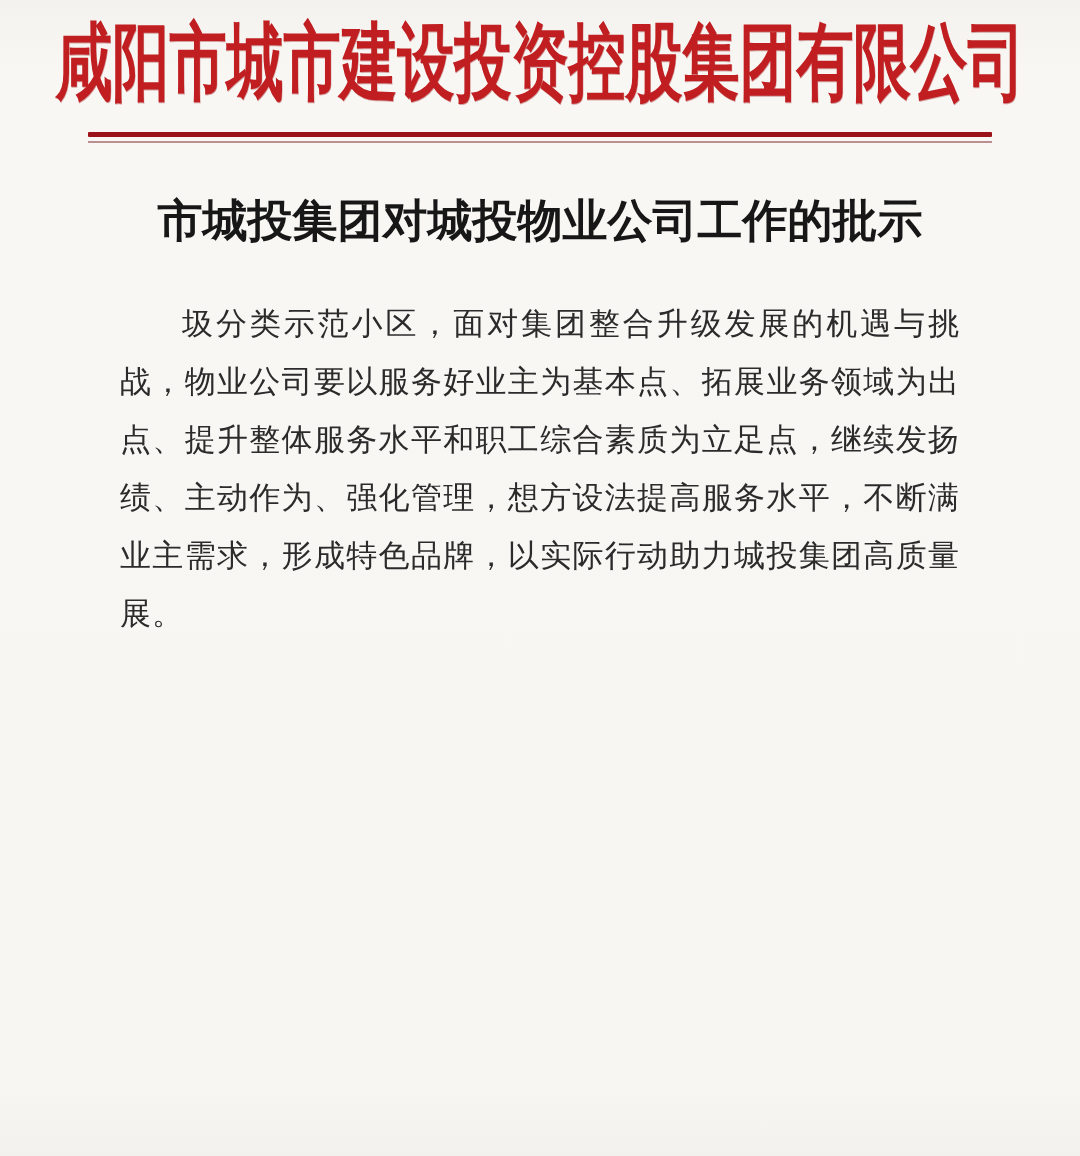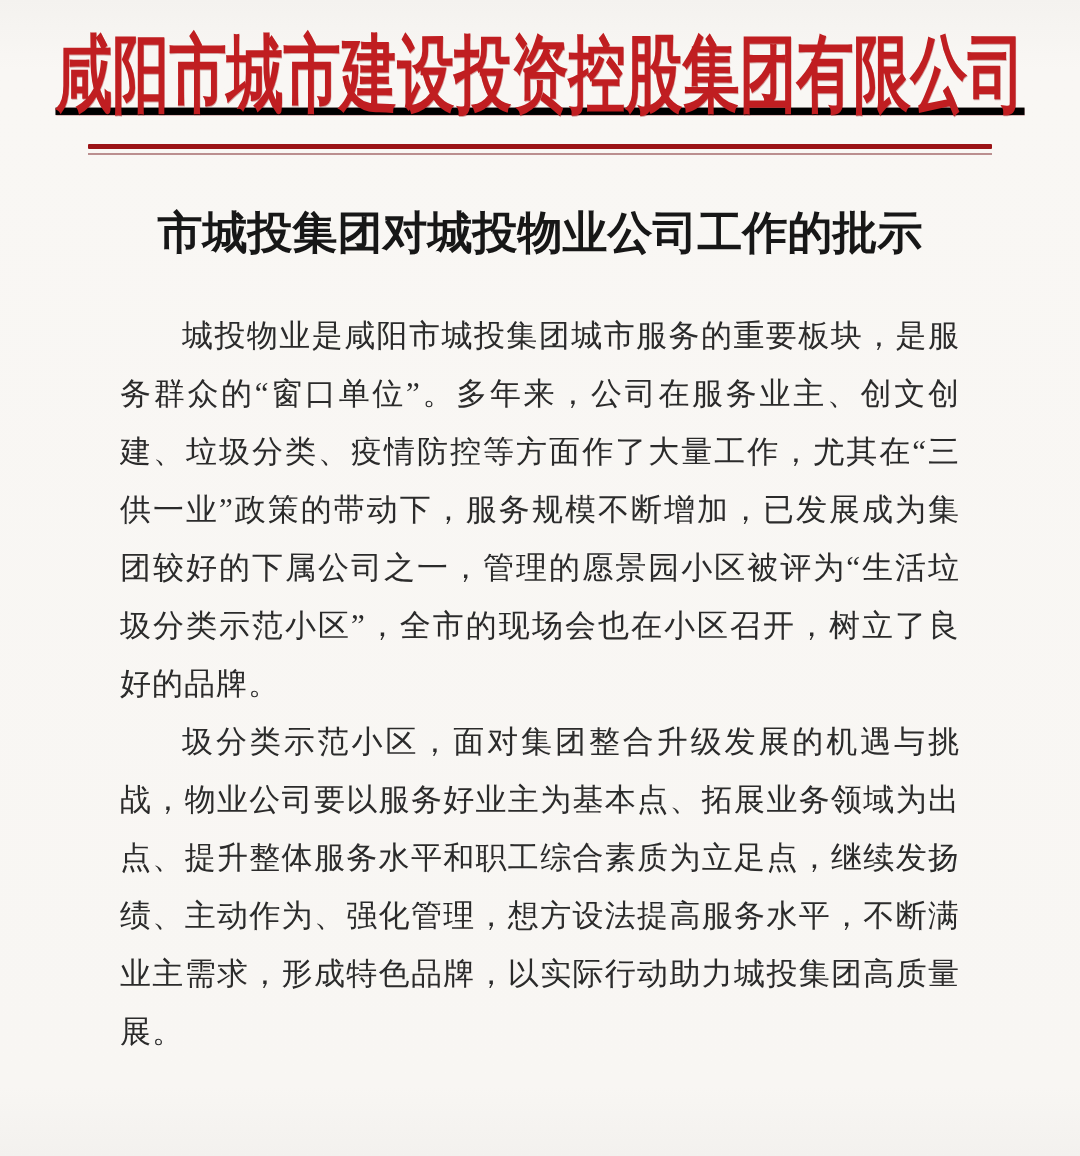--- a/index.html
+++ b/index.html
@@ -11,21 +11,21 @@
     position: relative;
     width: 1080px;
     height: 1156px;
     margin: 0 auto;
     background: var(--page-bg, #f7f5f2);
     background-image: linear-gradient(180deg, #f4f2ef 0%, #f9f7f4 6%, #f8f6f3 94%, #f3f1ee 100%);
     overflow: hidden;
   }
 
   
-  .letterhead { padding-top: 28px; text-decoration: underline; }
+  .letterhead { padding-top: 16px; }
   .company {
     height: 104px;
     line-height: 104px;
     text-align: center;
     font-size: 57px;
     font-weight: bold;
     color: var(--brand-red, #c01e21);
     letter-spacing: 0px;
     transform: scaleY(1.48);
     transform-origin: 50% 60%;
@@ -79,29 +79,20 @@
       <div class="rule-a"></div>
       <div class="rule-gap"></div>
       <div class="rule-b"></div>
     </div>
   </div>
 
   <div class="doc-title">市城投集团对城投物业公司工作的批示</div>
 
   <div class="doc-body">
 
-    <div>
-      <div class="line indent">城投物业是咸阳市城投集团城市服务的重要板块，是服</div>
-      <div class="line">务群众的“窗口单位”。多年来，公司在服务业主、创文创</div>
-      <div class="line">建、垃圾分类、疫情防控等方面作了大量工作，尤其在“三</div>
-      <div class="line">供一业”政策的带动下，服务规模不断增加，已发展成为集</div>
-      <div class="line">团较好的下属公司之一，管理的愿景园小区被评为“生活垃</div>
-      <div class="line">圾分类示范小区”，全市的现场会也在小区召开，树立了良</div>
-      <div class="line para-end">好的品牌。</div>
-    </div>
 
     <div>
       <div class="line indent">圾分类示范小区，面对集团整合升级发展的机遇与挑</div>
       <div class="line">战，物业公司要以服务好业主为基本点、拓展业务领域为出发</div>
       <div class="line">点、提升整体服务水平和职工综合素质为立足点，继续发扬成</div>
       <div class="line">绩、主动作为、强化管理，想方设法提高服务水平，不断满足</div>
       <div class="line">业主需求，形成特色品牌，以实际行动助力城投集团高质量发</div>
       <div class="line para-end">展。</div>
     </div>
 

